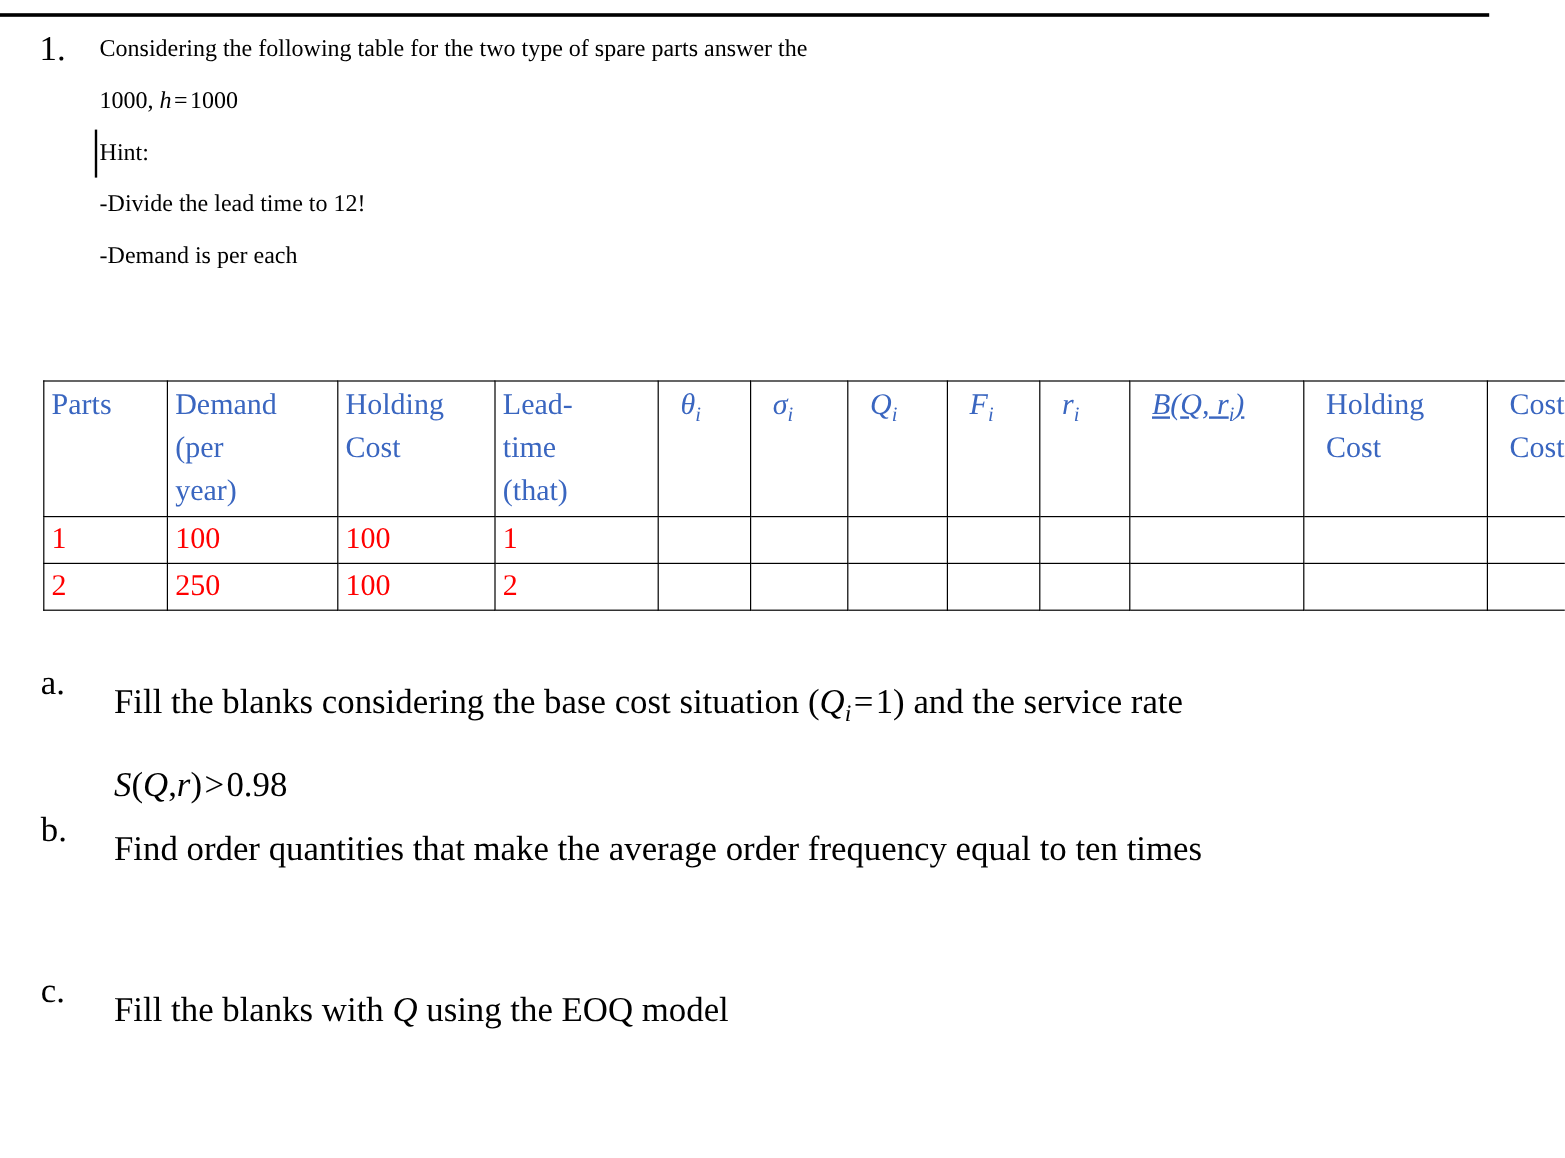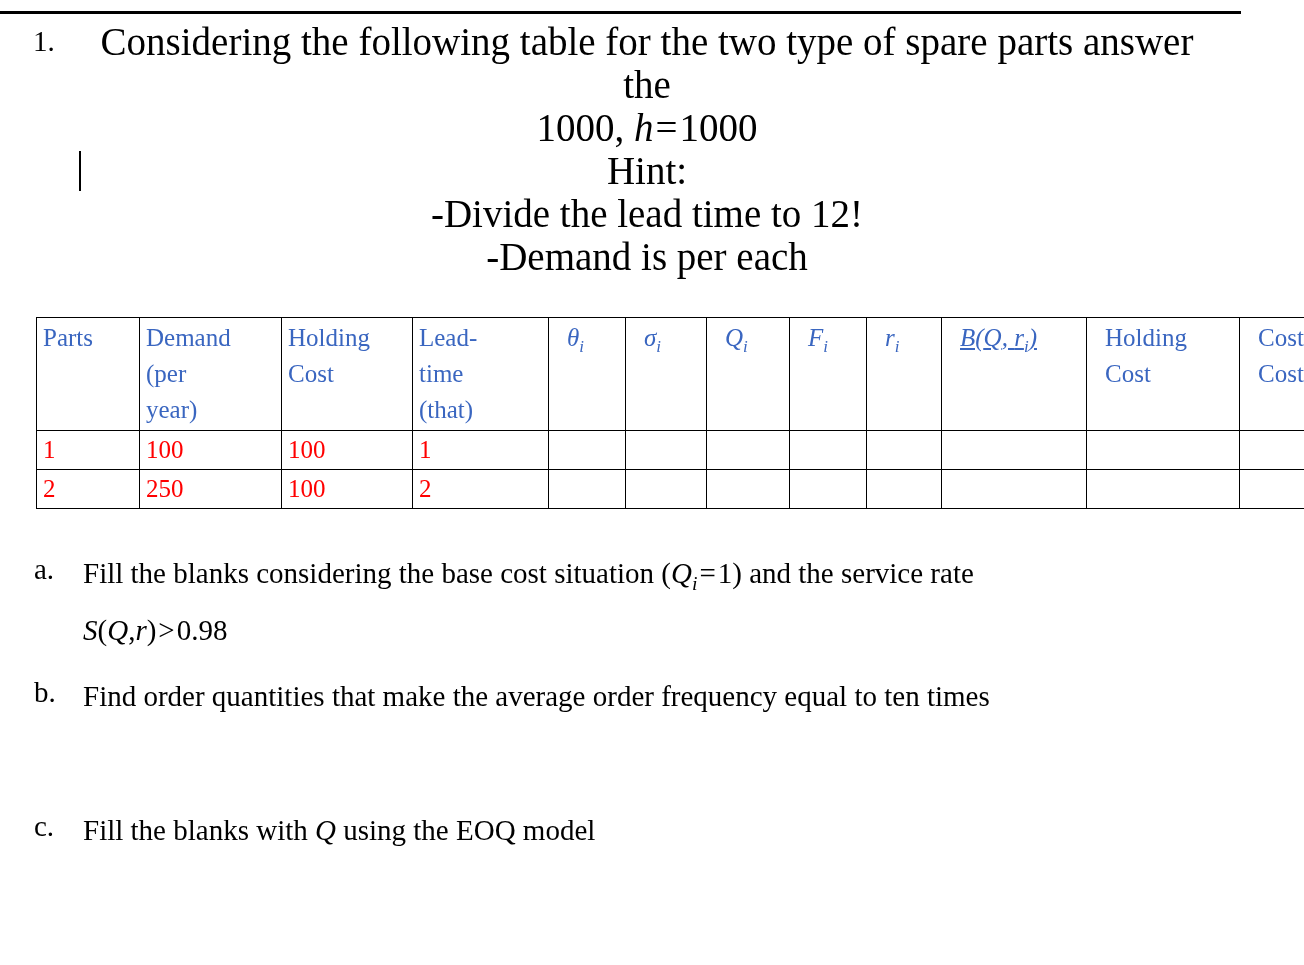--- a/index.html
+++ b/index.html
@@ -41,23 +41,22 @@
     width: 52px;
     flex: 0 0 52px;
     font-size: 29px;
     line-height: 43px;
     text-align: left;
     padding-left: 2px;
     box-sizing: border-box;
   }
   .q1-body {
     flex: 1 1 auto;
-    font-size: 39px;
+    font-size: 20px;
     line-height: 43px;
-    text-align: center;
   }
   .q1-body p {
     margin: 0;
   }
   .mathvar {
     font-family: "Liberation Serif", "DejaVu Serif", serif;
     font-style: italic;
   }
   .mathnum {
     font-family: "Liberation Serif", "DejaVu Serif", serif;
@@ -154,21 +153,21 @@
   }
   .subq .letter {
     width: 48px;
     flex: 0 0 48px;
     padding-left: 3px;
     box-sizing: border-box;
   }
   .subq .text {
     flex: 1 1 auto;
   }
-  .subq .text p { margin: 4px; }
+  .subq .text p { margin: 16px; }
 
   #subq-a { top: 548px; }
   #subq-b { top: 671px; }
   #subq-c { top: 805px; }
 </style>
 </head>
 <body>
 
 <div class="top-rule"></div>
 

